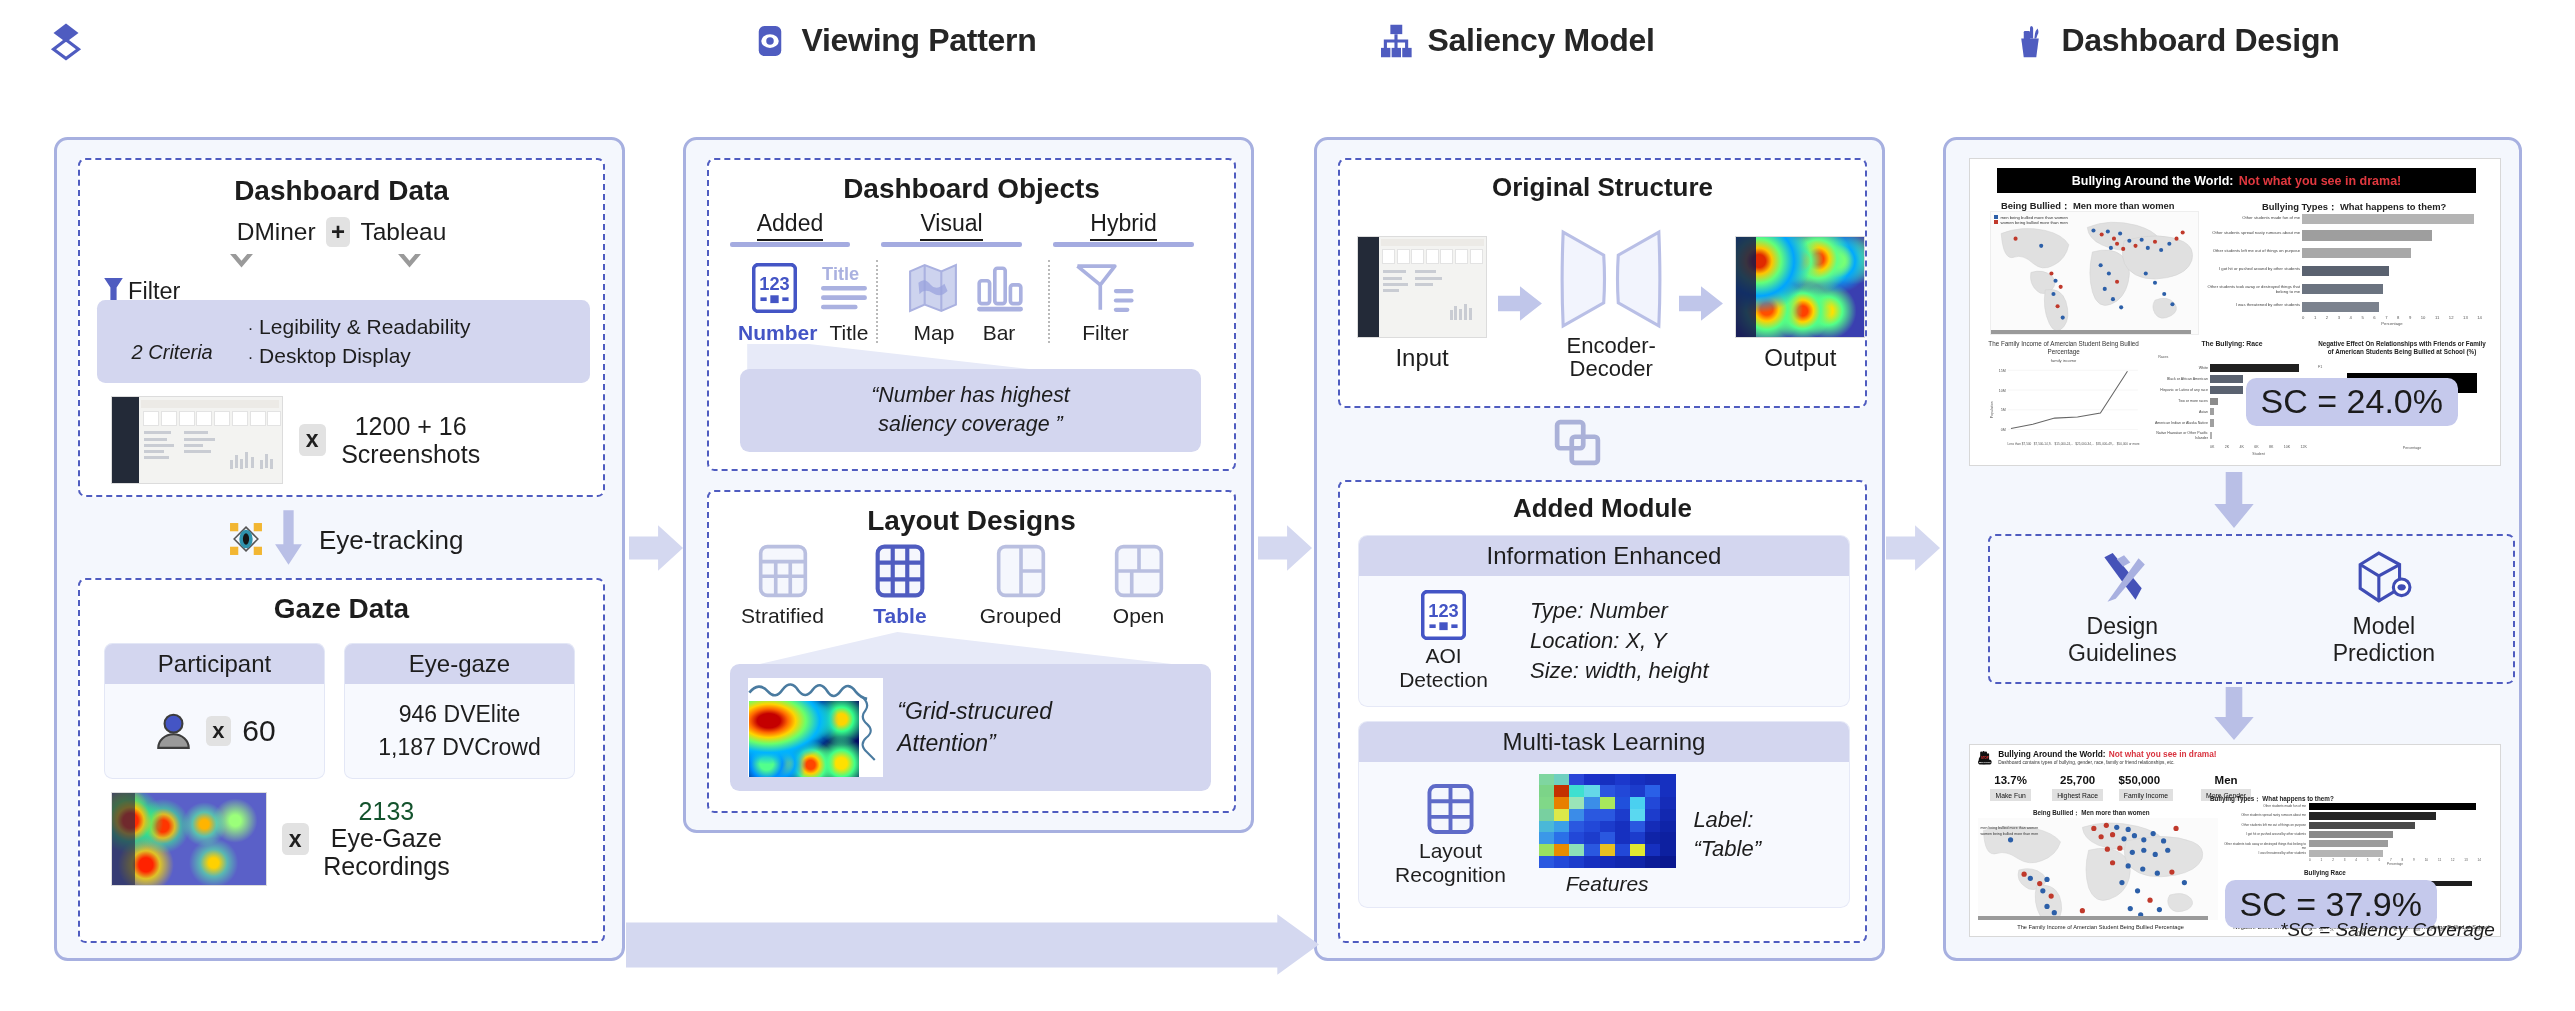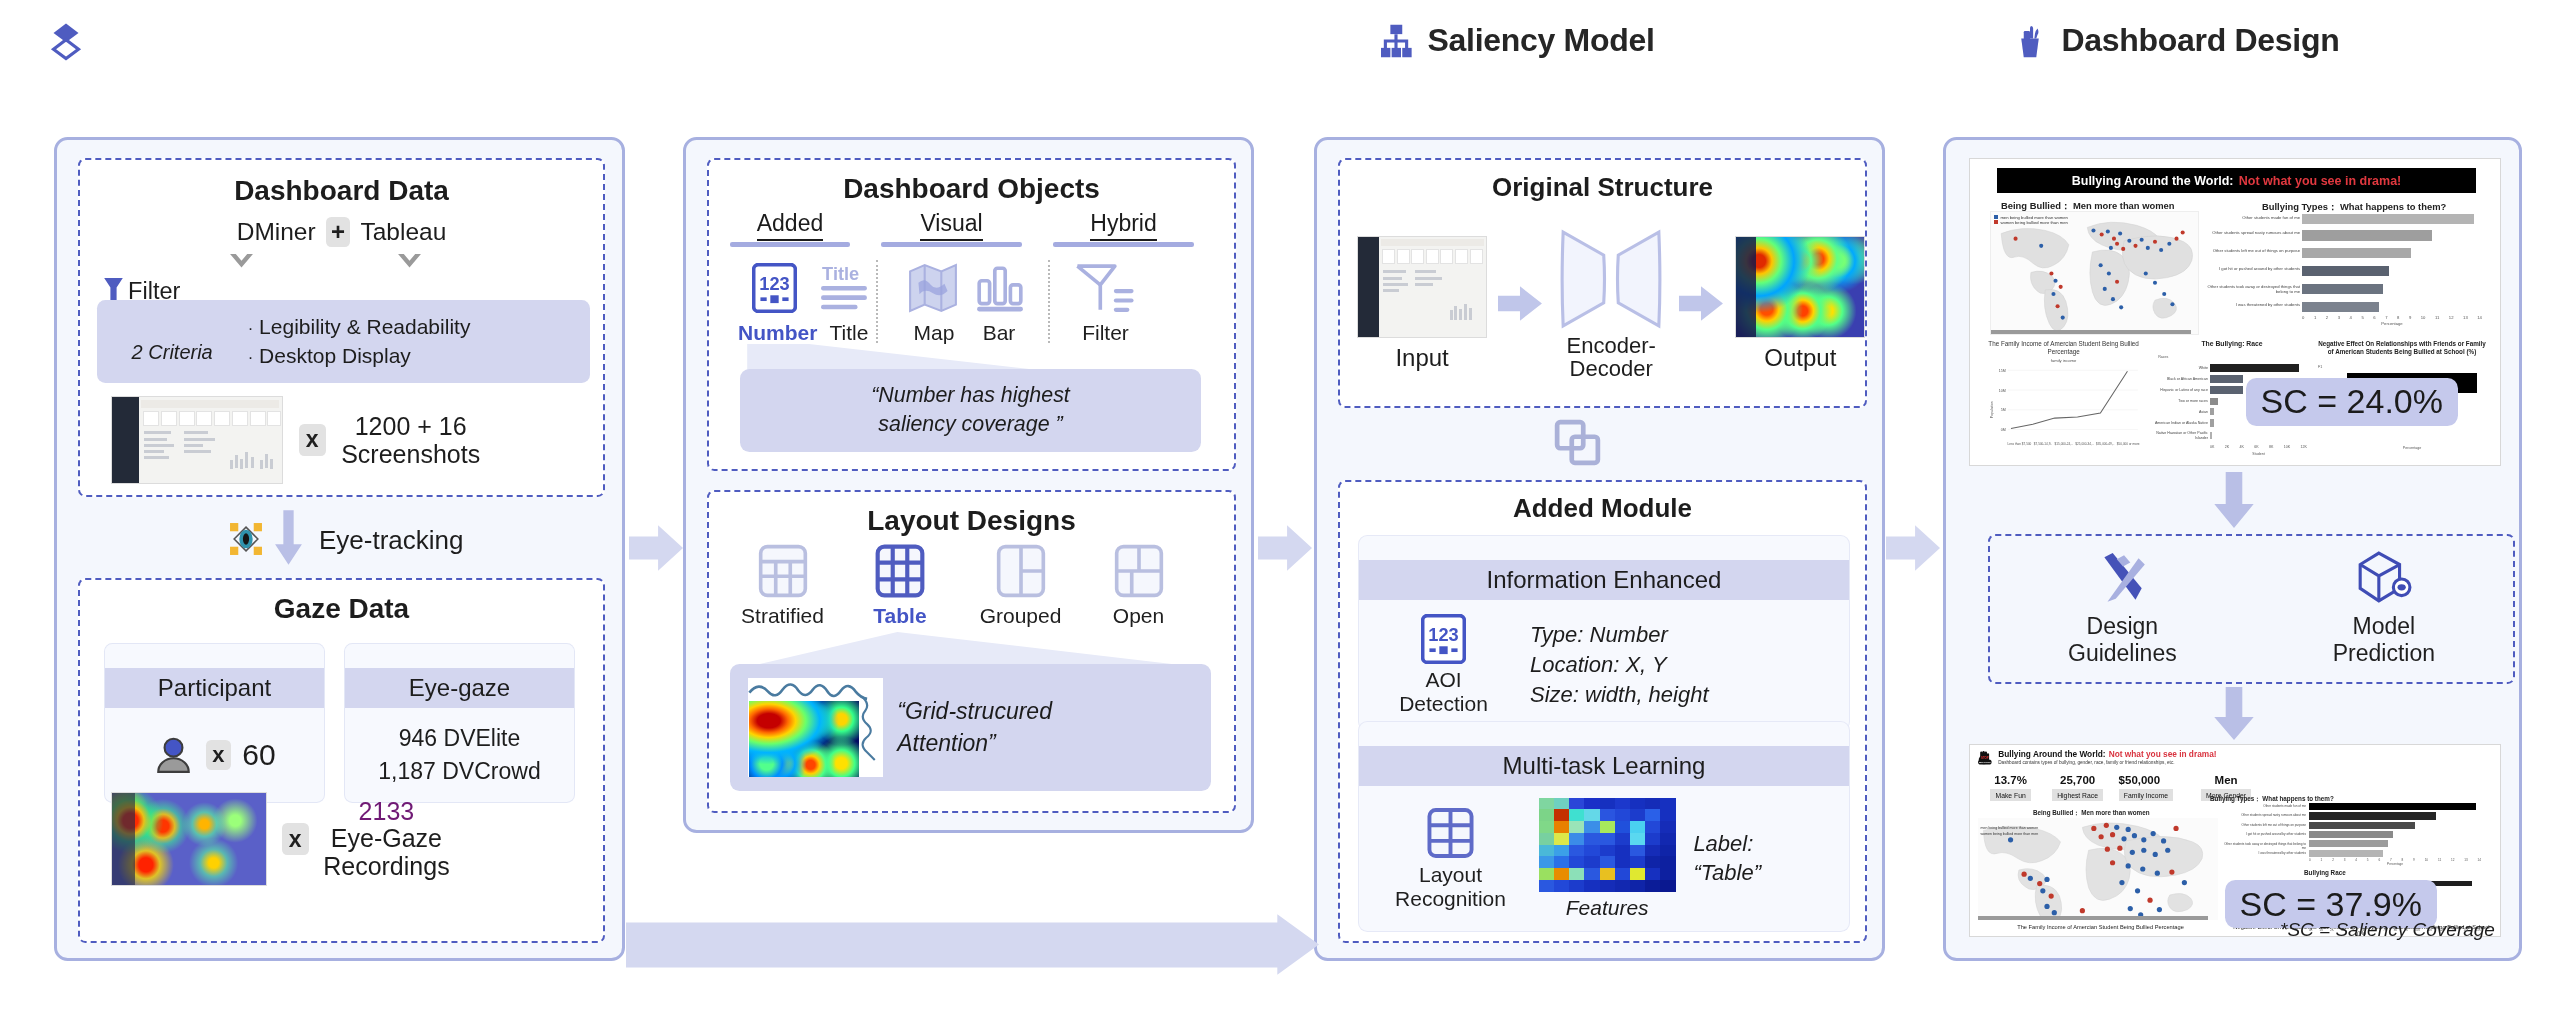--- a/index.html
+++ b/index.html
@@ -42,21 +42,21 @@
   }
   .dashbox.clear { background:transparent; }
 
   .box-title {
     text-align:center; font-weight:bold; color:#1d1d1d;
     font-size:28px; line-height:1.05;
   }
 
   
   .lav-pill { background:#d3d6ef; border-radius:8.3px; }
-  .lav-band { background:#d3d6ef;margin-top:24px; }
+  .lav-band { background:#d3d6ef; }
   .col { display:flex; flex-direction:column; }
   .ital { font-style:italic; }
   .xbadge {
     background:#e2e2e2; color:#1f1f1f; font-weight:bold;
     border-radius:5.2px; display:inline-flex;
     align-items:center; justify-content:center;
   }
 
   
   .arrow-right { position:absolute; }
@@ -103,20 +103,30 @@
 
   <div class="panel-header" style="left:46px; top:14.6px;">
     <span class="hdr-icon">
       <svg viewBox="0 0 64 64">
           <polygon points="32,4 52,19 32,34 12,19" fill="#4f5cc0"></polygon>
           <polygon points="32,30 52,45 32,60 12,45" fill="none" stroke="#4f5cc0" stroke-width="5"></polygon>
         </svg>
     </span>
   </div>
 
+  <div class="panel-header" style="left:750px; top:14.6px;">
+    <span class="hdr-icon">
+      <svg viewBox="0 0 64 64">
+          <rect x="14" y="8" width="36" height="48" rx="9" fill="#4f5cc0"></rect>
+          <ellipse cx="32" cy="32" rx="14" ry="11" fill="#fff"></ellipse>
+          <circle cx="32" cy="32" r="6" fill="#4f5cc0"></circle>
+        </svg>
+    </span>
+    <span class="ttl">Viewing Pattern</span>
+  </div>
 
   <div class="panel-header" style="left:1376px; top:14.6px;">
     <span class="hdr-icon">
       <svg viewBox="0 0 64 64">
           <rect x="23" y="6" width="19" height="15" fill="#4f5cc0"></rect>
           <rect x="8" y="43" width="15" height="15" fill="#4f5cc0"></rect>
           <rect x="25" y="43" width="15" height="15" fill="#4f5cc0"></rect>
           <rect x="42" y="43" width="15" height="15" fill="#4f5cc0"></rect>
           <path d="M32 21 V32 M15 43 V32 H49 V43 M32 32 V43" stroke="#4f5cc0" stroke-width="5" fill="none"></path>
         </svg>
@@ -267,21 +277,21 @@
              radial-gradient(circle at 60% 34%, #ffb400 0 4%, rgba(90,255,160,0.6) 11%, rgba(0,0,0,0) 20%),
              radial-gradient(circle at 80% 30%, #9bff7a 0 4%, rgba(0,0,0,0) 16%),
              radial-gradient(circle at 22% 78%, #ff2200 0 5%, rgba(255,220,0,0.8) 10%, rgba(0,0,0,0) 20%),
              radial-gradient(circle at 66% 76%, #ffd100 0 4%, rgba(90,255,160,0.55) 11%, rgba(0,0,0,0) 20%),
              radial-gradient(circle at 8% 18%, #f7d500 0 4%, rgba(0,0,0,0) 15%),
              linear-gradient(#5a60c8, #5a60c8);">
           <div style="position:absolute; left:0; top:0; bottom:0; width:23px; background:#242a45; opacity:.65;"></div>
         </div>
         <span class="xbadge" style="width:27px;height:32px;font-size:23px;">x</span>
         <div class="col" style="align-items:center; line-height:1.1;">
-          <div style="font-size:25px; color:#701a75;">2133</div>
+          <div style="font-size:25px; color:#14532d;">2133</div>
           <div style="font-size:25px; color:#1d1d1d;">Eye-Gaze</div>
           <div style="font-size:25px; color:#1d1d1d;">Recordings</div>
         </div>
       </div>
     </div>
   </div>
 
   <div class="panel" style="left:683px; top:137px; width:571px; height:696px;">
 
     <div class="dashbox" style="left:21px; top:17.7px; width:529px; height:313px;">

